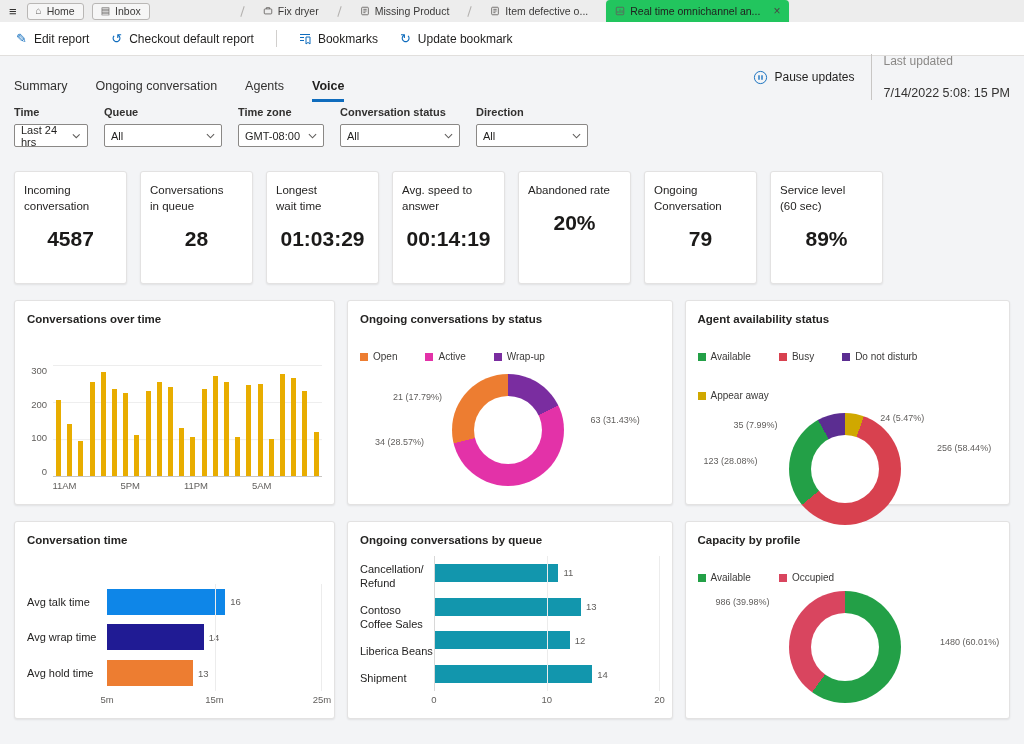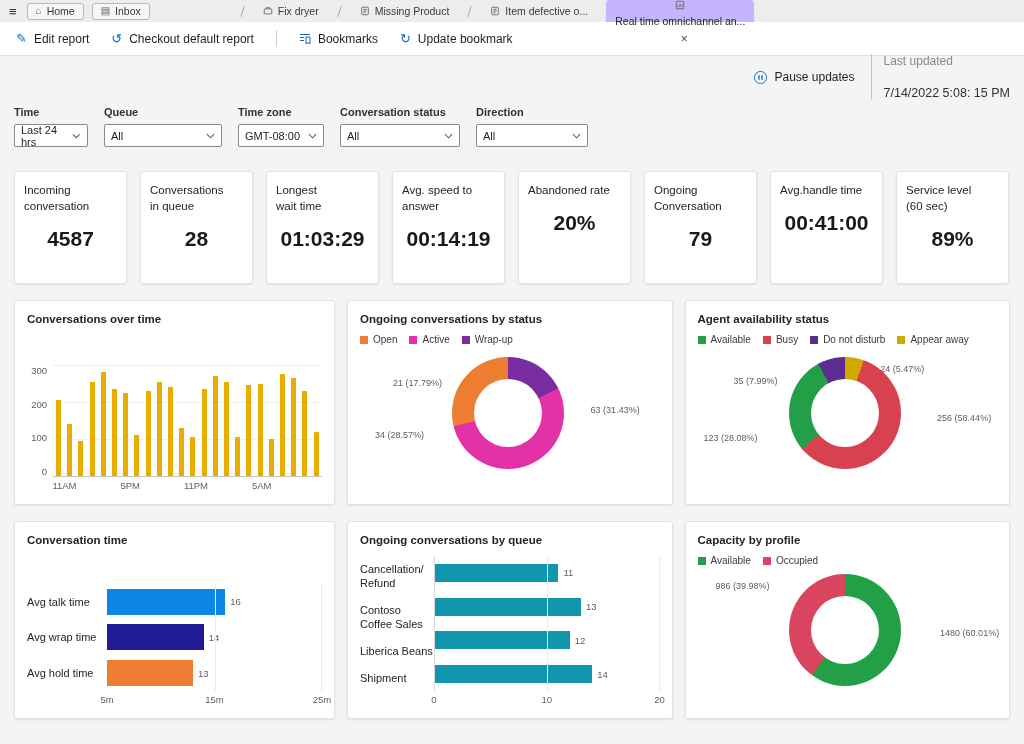--- a/index.html
+++ b/index.html
@@ -7,21 +7,21 @@
   body { font-family:"Liberation Sans", sans-serif; background:#f3f4f6; color:#252423; overflow:hidden; }
 
   
   .tabstrip { height:22px; background:#ededed; display:flex; align-items:center; }
   .burger { font-size:13px; color:#323130; margin:0 10px 0 9px; cursor:pointer; }
   .wtab { display:flex; align-items:center; gap:5px; font-size:10.5px; color:#3b3a39; padding:0 8px; height:17px; white-space:nowrap; cursor:pointer; }
   .wtab.boxed { border:1px solid #b9b7b5; border-radius:3px; margin-right:8px; background:#f6f6f6; }
   .wicon { font-size:10px; color:#605e5c; line-height:1; display:flex; align-items:center; }
   .slant { width:1px; height:11px; background:#b3b1af; transform:rotate(18deg); margin:0 12px; }
   .slant.first { margin-left:84px; }
-  .wtab.active { background:#c4b5fd; height:22px; border-radius:4px 4px 0 0; padding:0 9px; box-shadow:0 -1px 2px rgba(0,0,0,.06); color:#201f1e; margin-left:10px;flex-direction:column; }
+  .wtab.active { background:#22c55e; height:22px; border-radius:4px 4px 0 0; padding:0 9px; box-shadow:0 -1px 2px rgba(0,0,0,.06); color:#201f1e; margin-left:10px; }
   .closex { font-size:12px; color:#484644; margin-left:8px; cursor:pointer; }
 
   
   .toolbar { height:34px; background:#ffffff; border-bottom:1px solid #e1dfdd; display:flex; align-items:center; padding-left:16px; gap:22px; }
   .cmd { display:flex; align-items:center; gap:7px; font-size:12px; color:#201f1e; cursor:pointer; }
   .cmdicon { color:#0f6cbd; font-size:13px; line-height:1; display:flex; align-items:center; }
   .vdiv { width:1px; height:17px; background:#d1cfcd; }
 
   
   .content { padding:0 14px; }
@@ -46,21 +46,21 @@
   .kpi-value { margin-top:13px; font-size:21px; font-weight:700; color:#1b1a19; text-align:center; }
 
   .charts-row { display:flex; gap:12px; margin-top:16px; }
   .card { background:#fff; border:1px solid #e3e2e2; border-radius:3px; box-shadow:0 1px 2px rgba(0,0,0,.08); padding:12px; display:flex; flex-direction:column; }
   .charts-row.r1 .card { height:205px; }
   .charts-row.r2 .card { height:198px; }
   .card.wide { width:321px; flex:none;gap:28px; }
   .card.grow { flex:1; }
   .ctitle { font-size:11.5px; font-weight:700; color:#252423; }
 
-  .legend { display:flex; gap:12px; margin-top:9px; flex-wrap:wrap; align-items:center; }
+  .legend { display:flex; gap:28px; margin-top:26px; flex-wrap:wrap; align-items:center; }
   .legend-item { display:flex; align-items:center; font-size:10px; color:#3b3a39; white-space:nowrap; }
   .swatch { width:8px; height:8px; margin-right:5px; display:inline-block; }
 
   
   .vchart { flex:1; display:flex; flex-direction:column; margin-top:12px; }
   .vmain { flex:1; display:flex; }
   .yticks { width:26px; display:flex; flex-direction:column; justify-content:space-between; align-items:flex-end; padding-right:6px; font-size:9.5px; color:#605e5c; }
   .vplot { flex:1; border-bottom:1px solid #c8c6c4; display:flex; align-items:flex-end; justify-content:space-between; padding:0 3px;
            background-image:linear-gradient(#ededed 1px, transparent 1px); background-size:100% 33.4%; }
   .vbar-el { width:5px; }
@@ -188,20 +188,26 @@
   </div>
   <div class="cmd">
     <span class="cmdicon">↻</span>
     <span>Update bookmark</span>
   </div>
 </div>
 
 <div class="content">
 
   <div class="nav-row">
+    <div class="navtabs">
+      <div class="navtab">Summary</div>
+      <div class="navtab">Ongoing conversation</div>
+      <div class="navtab">Agents</div>
+      <div class="navtab active">Voice</div>
+    </div>
     <div class="nav-right">
       <div class="pausebtn">
         <span style="display:flex;">
           <svg width="15" height="15" viewBox="0 0 16 16">
               <circle cx="8" cy="8" r="6.5" fill="none" stroke="#0f6cbd"></circle>
               <path d="M6.4 5.5v5M9.6 5.5v5" stroke="#0f6cbd" stroke-width="1.4"></path>
             </svg>
         </span>
         <span>Pause updates</span>
       </div>
@@ -282,24 +288,20 @@
       <div class="kpi-value">00:14:19</div>
     </div>
     <div class="kpi">
       <div class="kpi-title">Abandoned rate</div>
       <div class="kpi-value">20%</div>
     </div>
     <div class="kpi">
       <div class="kpi-title">Ongoing
 Conversation</div>
       <div class="kpi-value">79</div>
-    </div>
-    <div class="kpi">
-      <div class="kpi-title">Avg.handle time</div>
-      <div class="kpi-value">00:41:00</div>
     </div>
     <div class="kpi">
       <div class="kpi-title">Service level
 (60 sec)</div>
       <div class="kpi-value">89%</div>
     </div>
   </div>
 
   <div class="charts-row r1">
 

